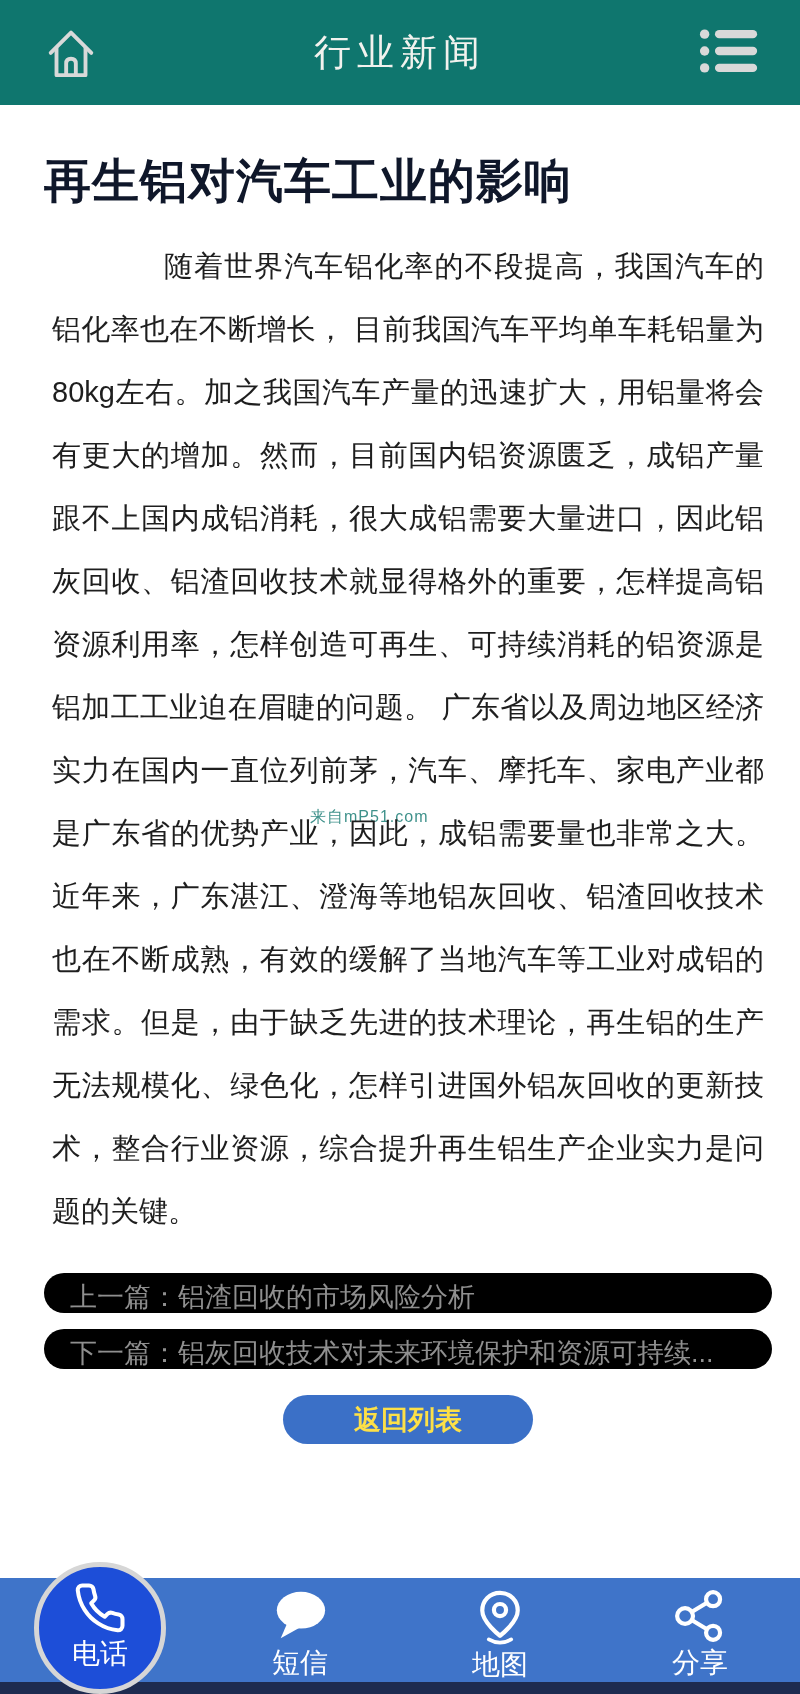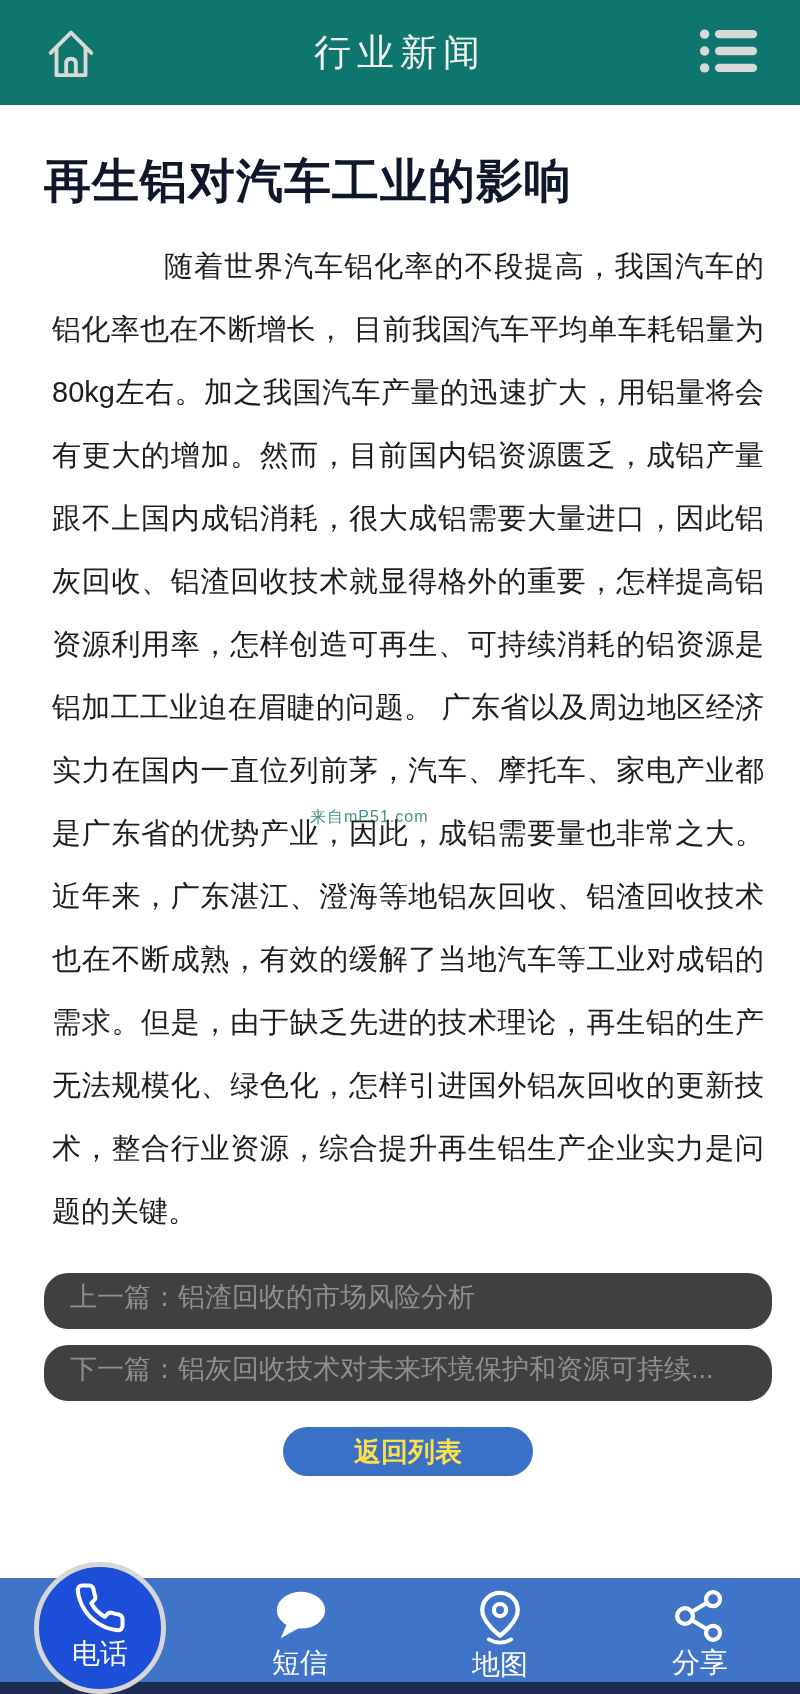--- a/index.html
+++ b/index.html
@@ -31,22 +31,22 @@
     white-space:nowrap;
   }
   .article-text {
     position:relative; z-index:1; margin:8px;
     font-size:29px; line-height:63px; color:#1e1e1e;
     text-align:justify; text-indent:112px;
   }
 
   
   .pill {
-    margin-top:16px; height:56px; line-height:48px;
-    background:#404040; border-radius:24px;
+    margin-top:16px; height:40px; line-height:48px;
+    background:#000000; border-radius:24px;
     color:#8f8f8f; font-size:27px; padding:0 26px;
     white-space:nowrap; overflow:hidden; text-overflow:ellipsis;
     cursor:pointer;
   }
   .pill.first { margin-top:30px; }
 
   
   .back-button {
     display:block; width:250px; height:49px; line-height:49px;
     margin:26px auto 0; background:#3b70c7; color:#fde047;

